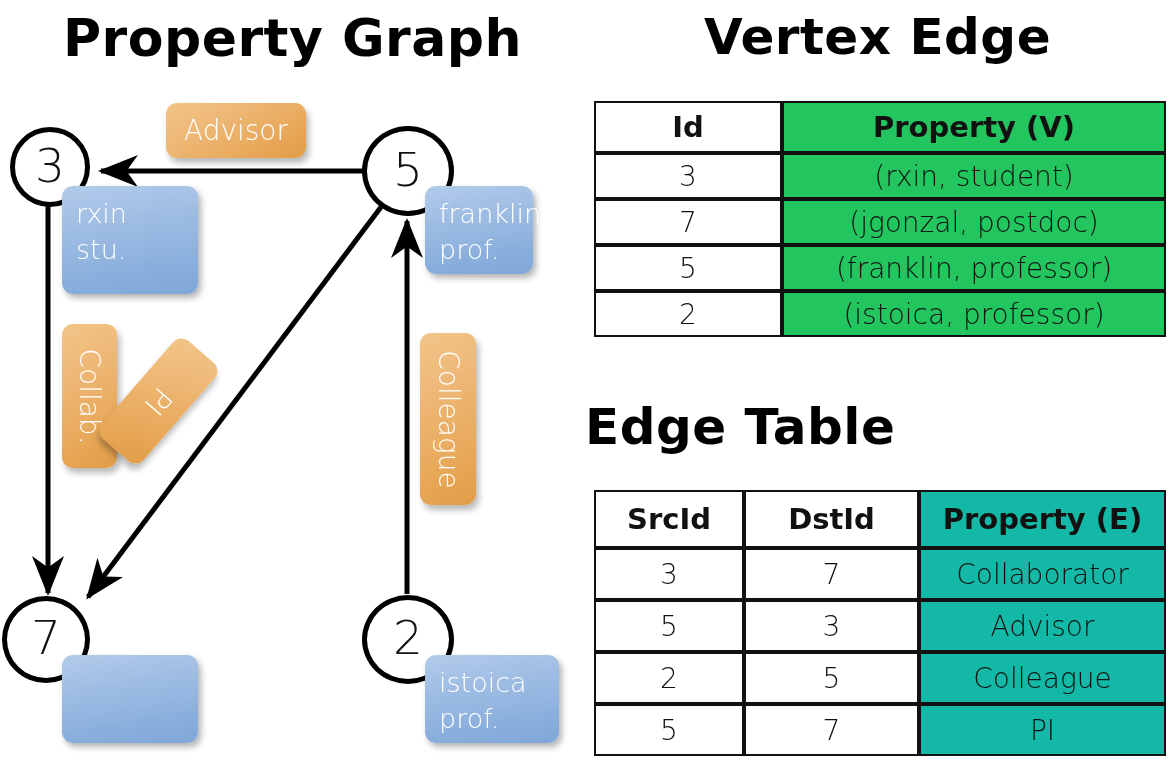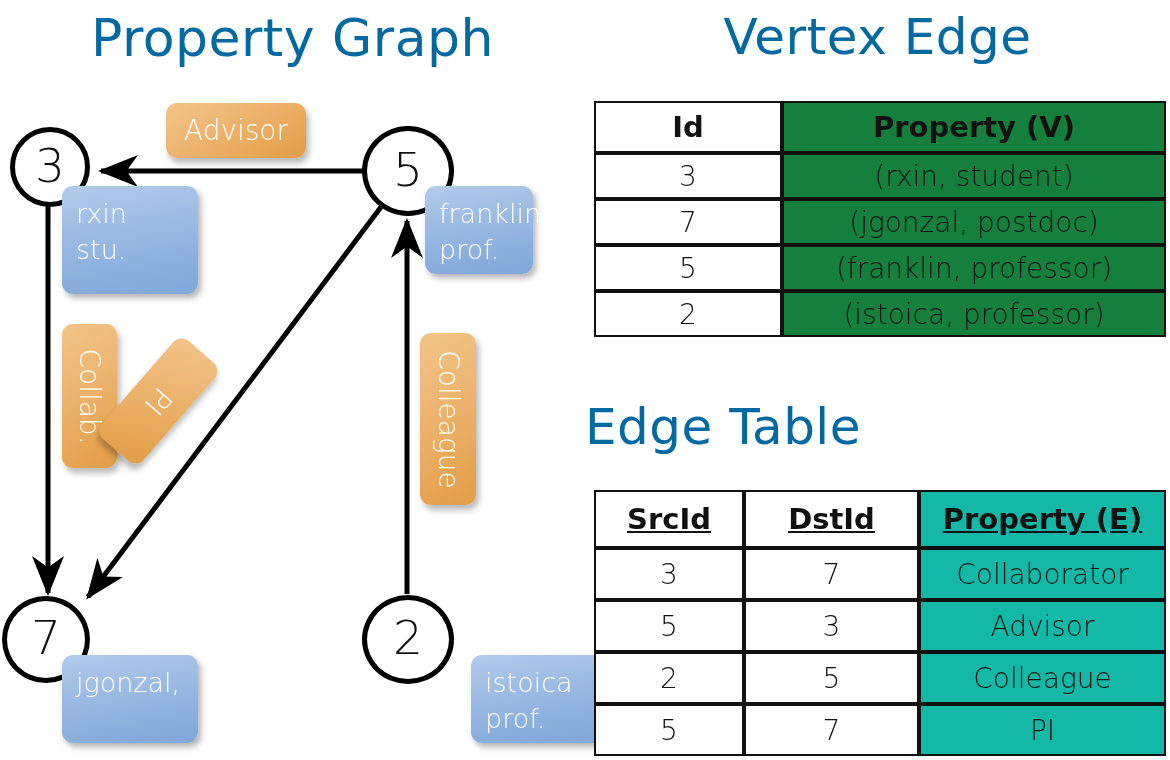--- a/index.html
+++ b/index.html
@@ -5,22 +5,22 @@
   html,body{margin:0;padding:0;background:#ffffff;}
   body{width:1170px;height:760px;position:relative;overflow:hidden;
        font-family:"Liberation Sans",sans-serif;color:#000;}
 
   .panel{position:absolute;}
 
   
   .big-title{
     position:absolute;
     font-family:"DejaVu Sans","Liberation Sans",sans-serif;
-    font-weight:400;
-    color:#0369a1;
+    font-weight:700;
+    color:#000000;
     white-space:nowrap;
     letter-spacing:.5px;
   }
   #title-property-graph{left:0;top:8px;width:585px;text-align:center;font-size:52px;}
   #title-vertex-table{left:585px;top:8px;width:585px;text-align:center;font-size:50px;}
   #title-edge-table{left:585px;top:398px;width:585px;text-align:left;font-size:50px;}
 
   
   #graph-canvas{left:0;top:0;width:585px;height:760px;}
   #graph-edges{position:absolute;left:0;top:0;width:585px;height:760px;}
@@ -70,33 +70,33 @@
     font-weight:300;
     font-size:28px;
     color:#111;
     text-align:center;
     padding:0;
     height:46px;
     box-sizing:border-box;
   }
   table.grid th{font-weight:bold;font-size:29px;height:52px;}
   .cell-id{background:#ffffff;}
-  .cell-vprop{background:#15803d;}
+  .cell-vprop{background:#22c55e;}
   .cell-eprop{background:#14b8a6;}
 
   #vertex-table{left:594px;top:101px;width:572px;}
   #vertex-table col.c1{width:188px;}
   #vertex-table col.c2{width:384px;}
 
   #edge-table{left:594px;top:490px;width:572px;}
   #edge-table col.c1{width:150px;}
   #edge-table col.c2{width:175px;}
   #edge-table col.c3{width:247px;}
   #edge-table td,#edge-table th{height:52px;}
-  #edge-table th{height:58px;text-decoration:underline;}
+  #edge-table th{height:58px;}
 </style>
 </head>
 <body>
 
 <div class="big-title" id="title-property-graph">Property Graph</div>
 
 <div class="big-title" id="title-vertex-table">Vertex Edge</div>
 
 <div class="big-title" id="title-edge-table">Edge Table</div>
 
@@ -135,24 +135,23 @@
     <div>rxin</div>
     <div>stu.</div>
   </div>
 
   <div class="prop-box" style="left:425px;top:186px;width:108px;height:88px;">
     <div>franklin,</div>
     <div>prof.</div>
   </div>
 
   <div class="prop-box" style="left:62px;top:655px;width:136px;height:88px;">
-    <div>jgonzal,</div>
-  </div>
-
-  <div class="prop-box" style="left:425px;top:655px;width:134px;height:88px;margin-left:46px;">
+  </div>
+
+  <div class="prop-box" style="left:425px;top:655px;width:134px;height:88px;">
     <div>istoica</div>
     <div>prof.</div>
   </div>
 
   <div class="edge-label" style="left:166px;top:103px;width:140px;height:55px;">
     <span>Advisor</span>
   </div>
 
   <div class="edge-label" style="left:62px;top:324px;width:55px;height:144px;">
     <span class="vtxt">Collab.</span>

